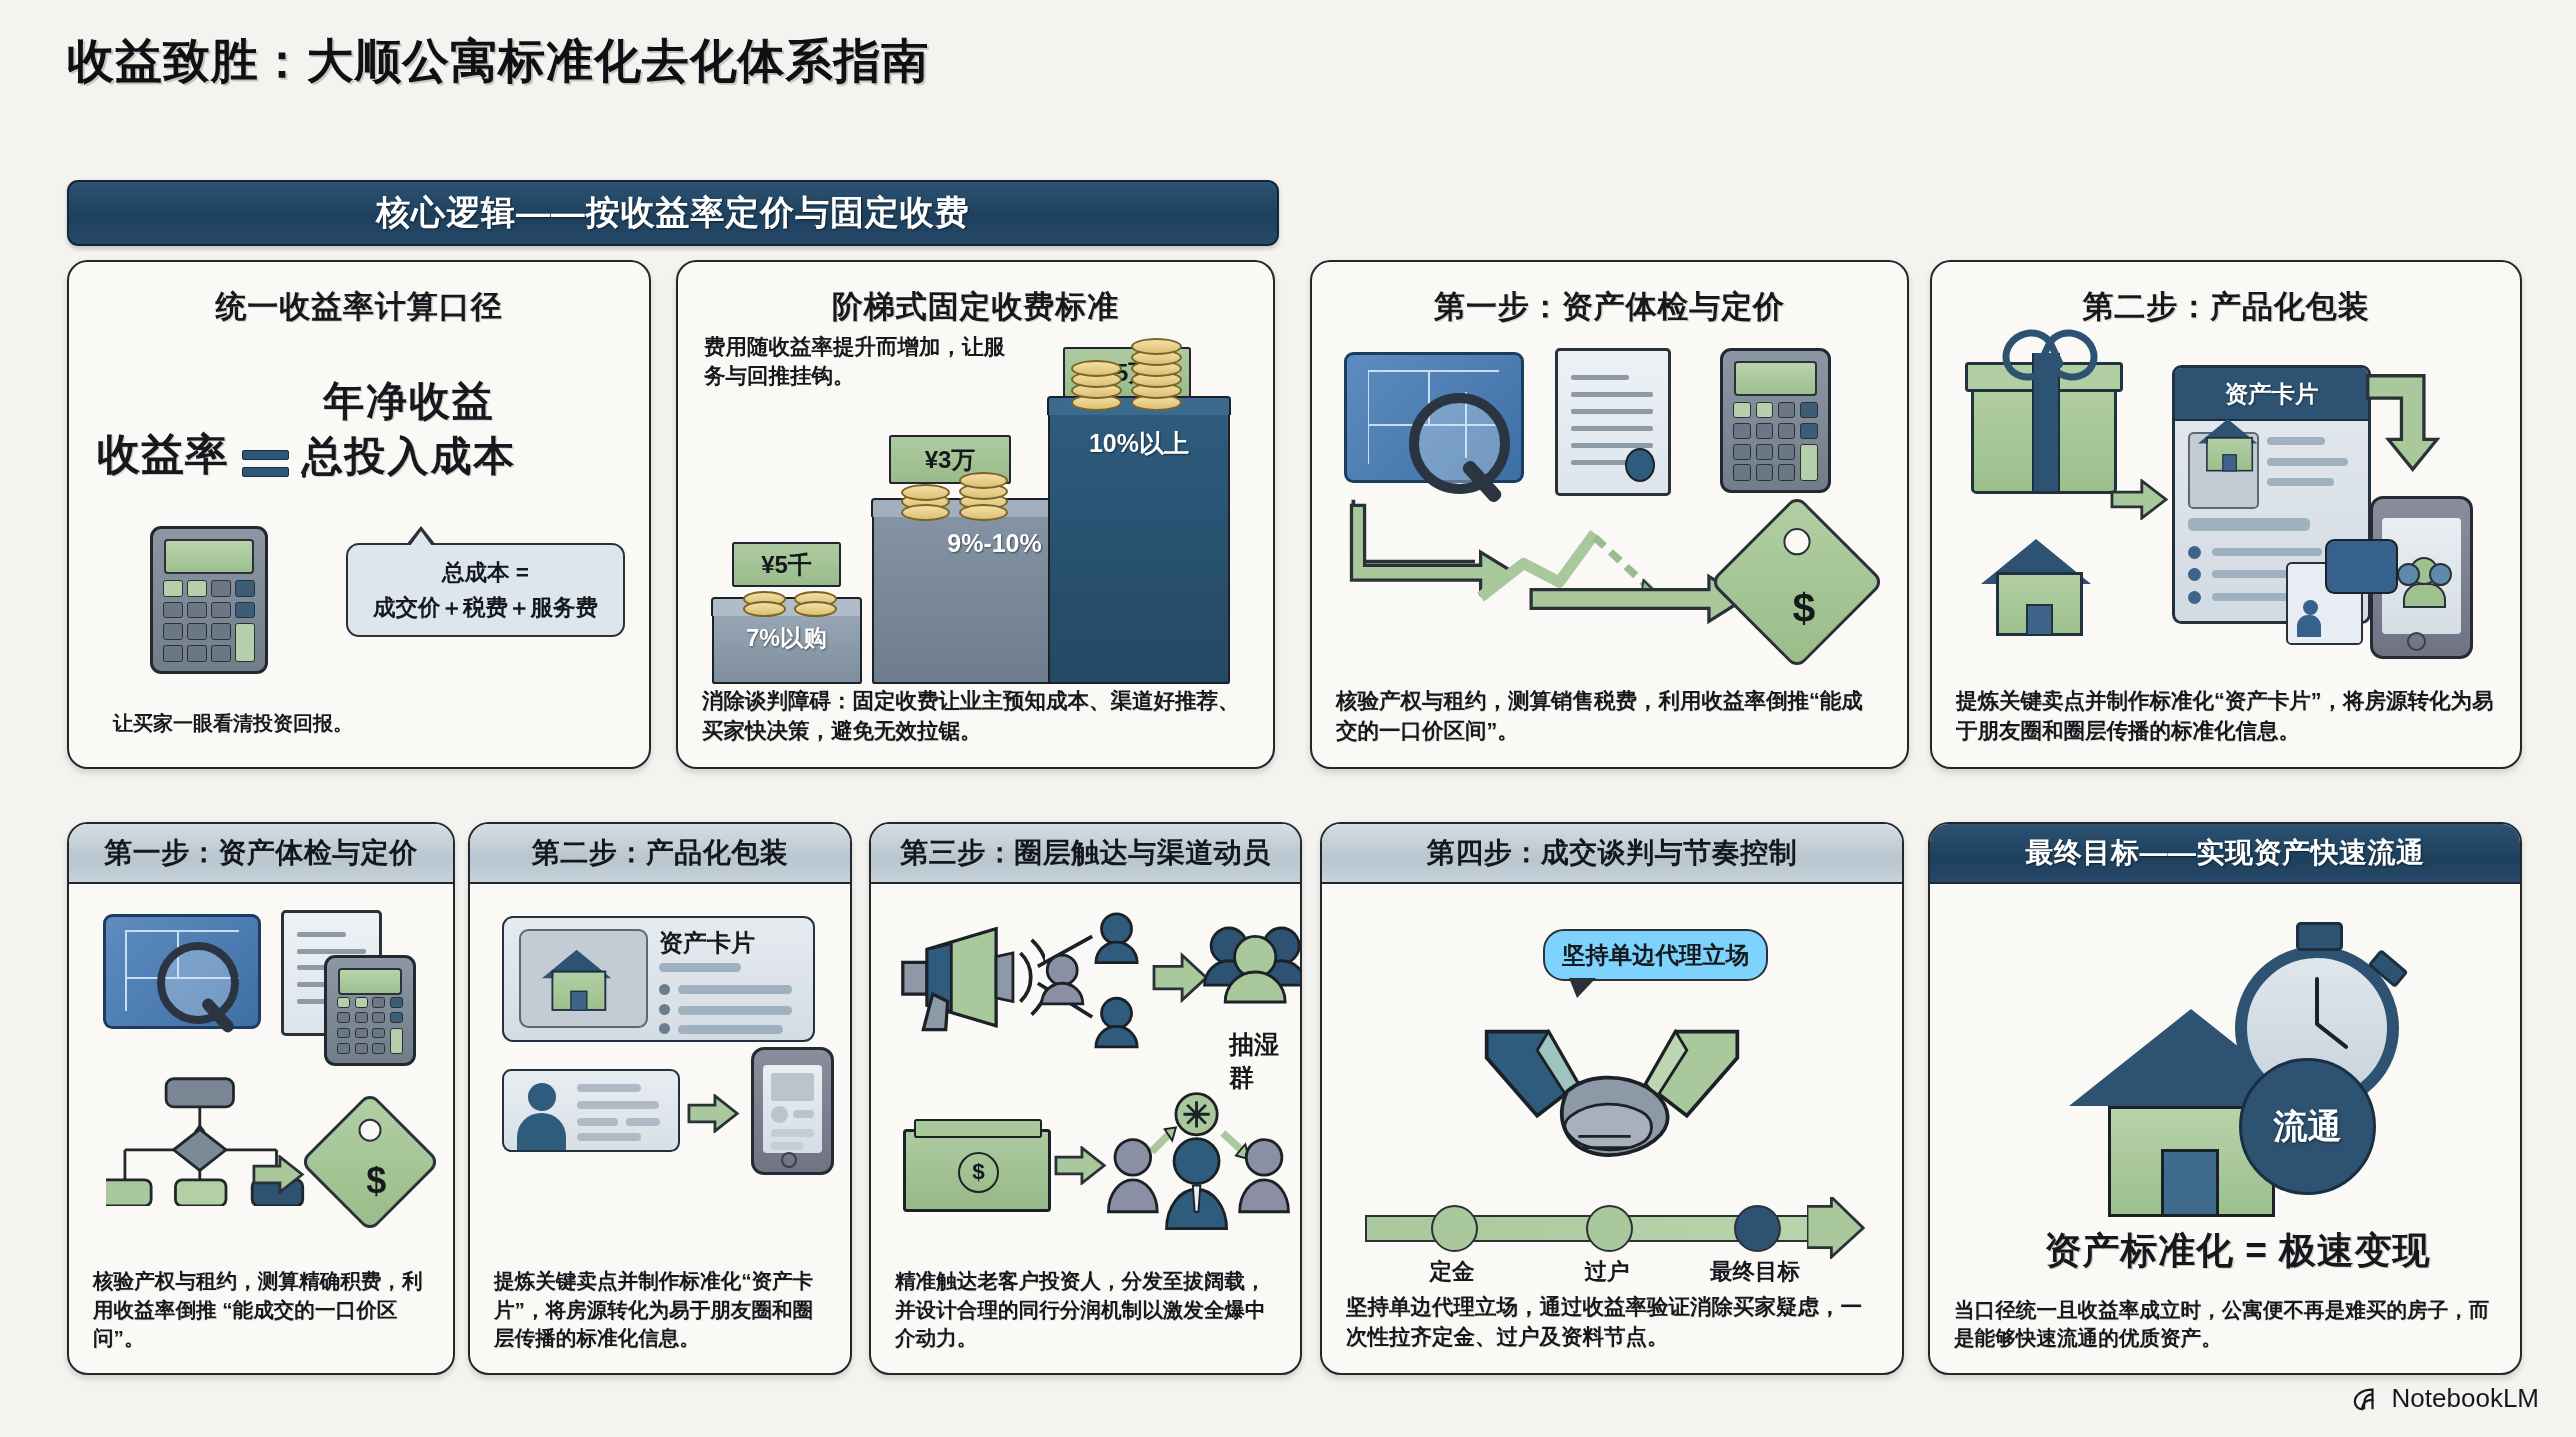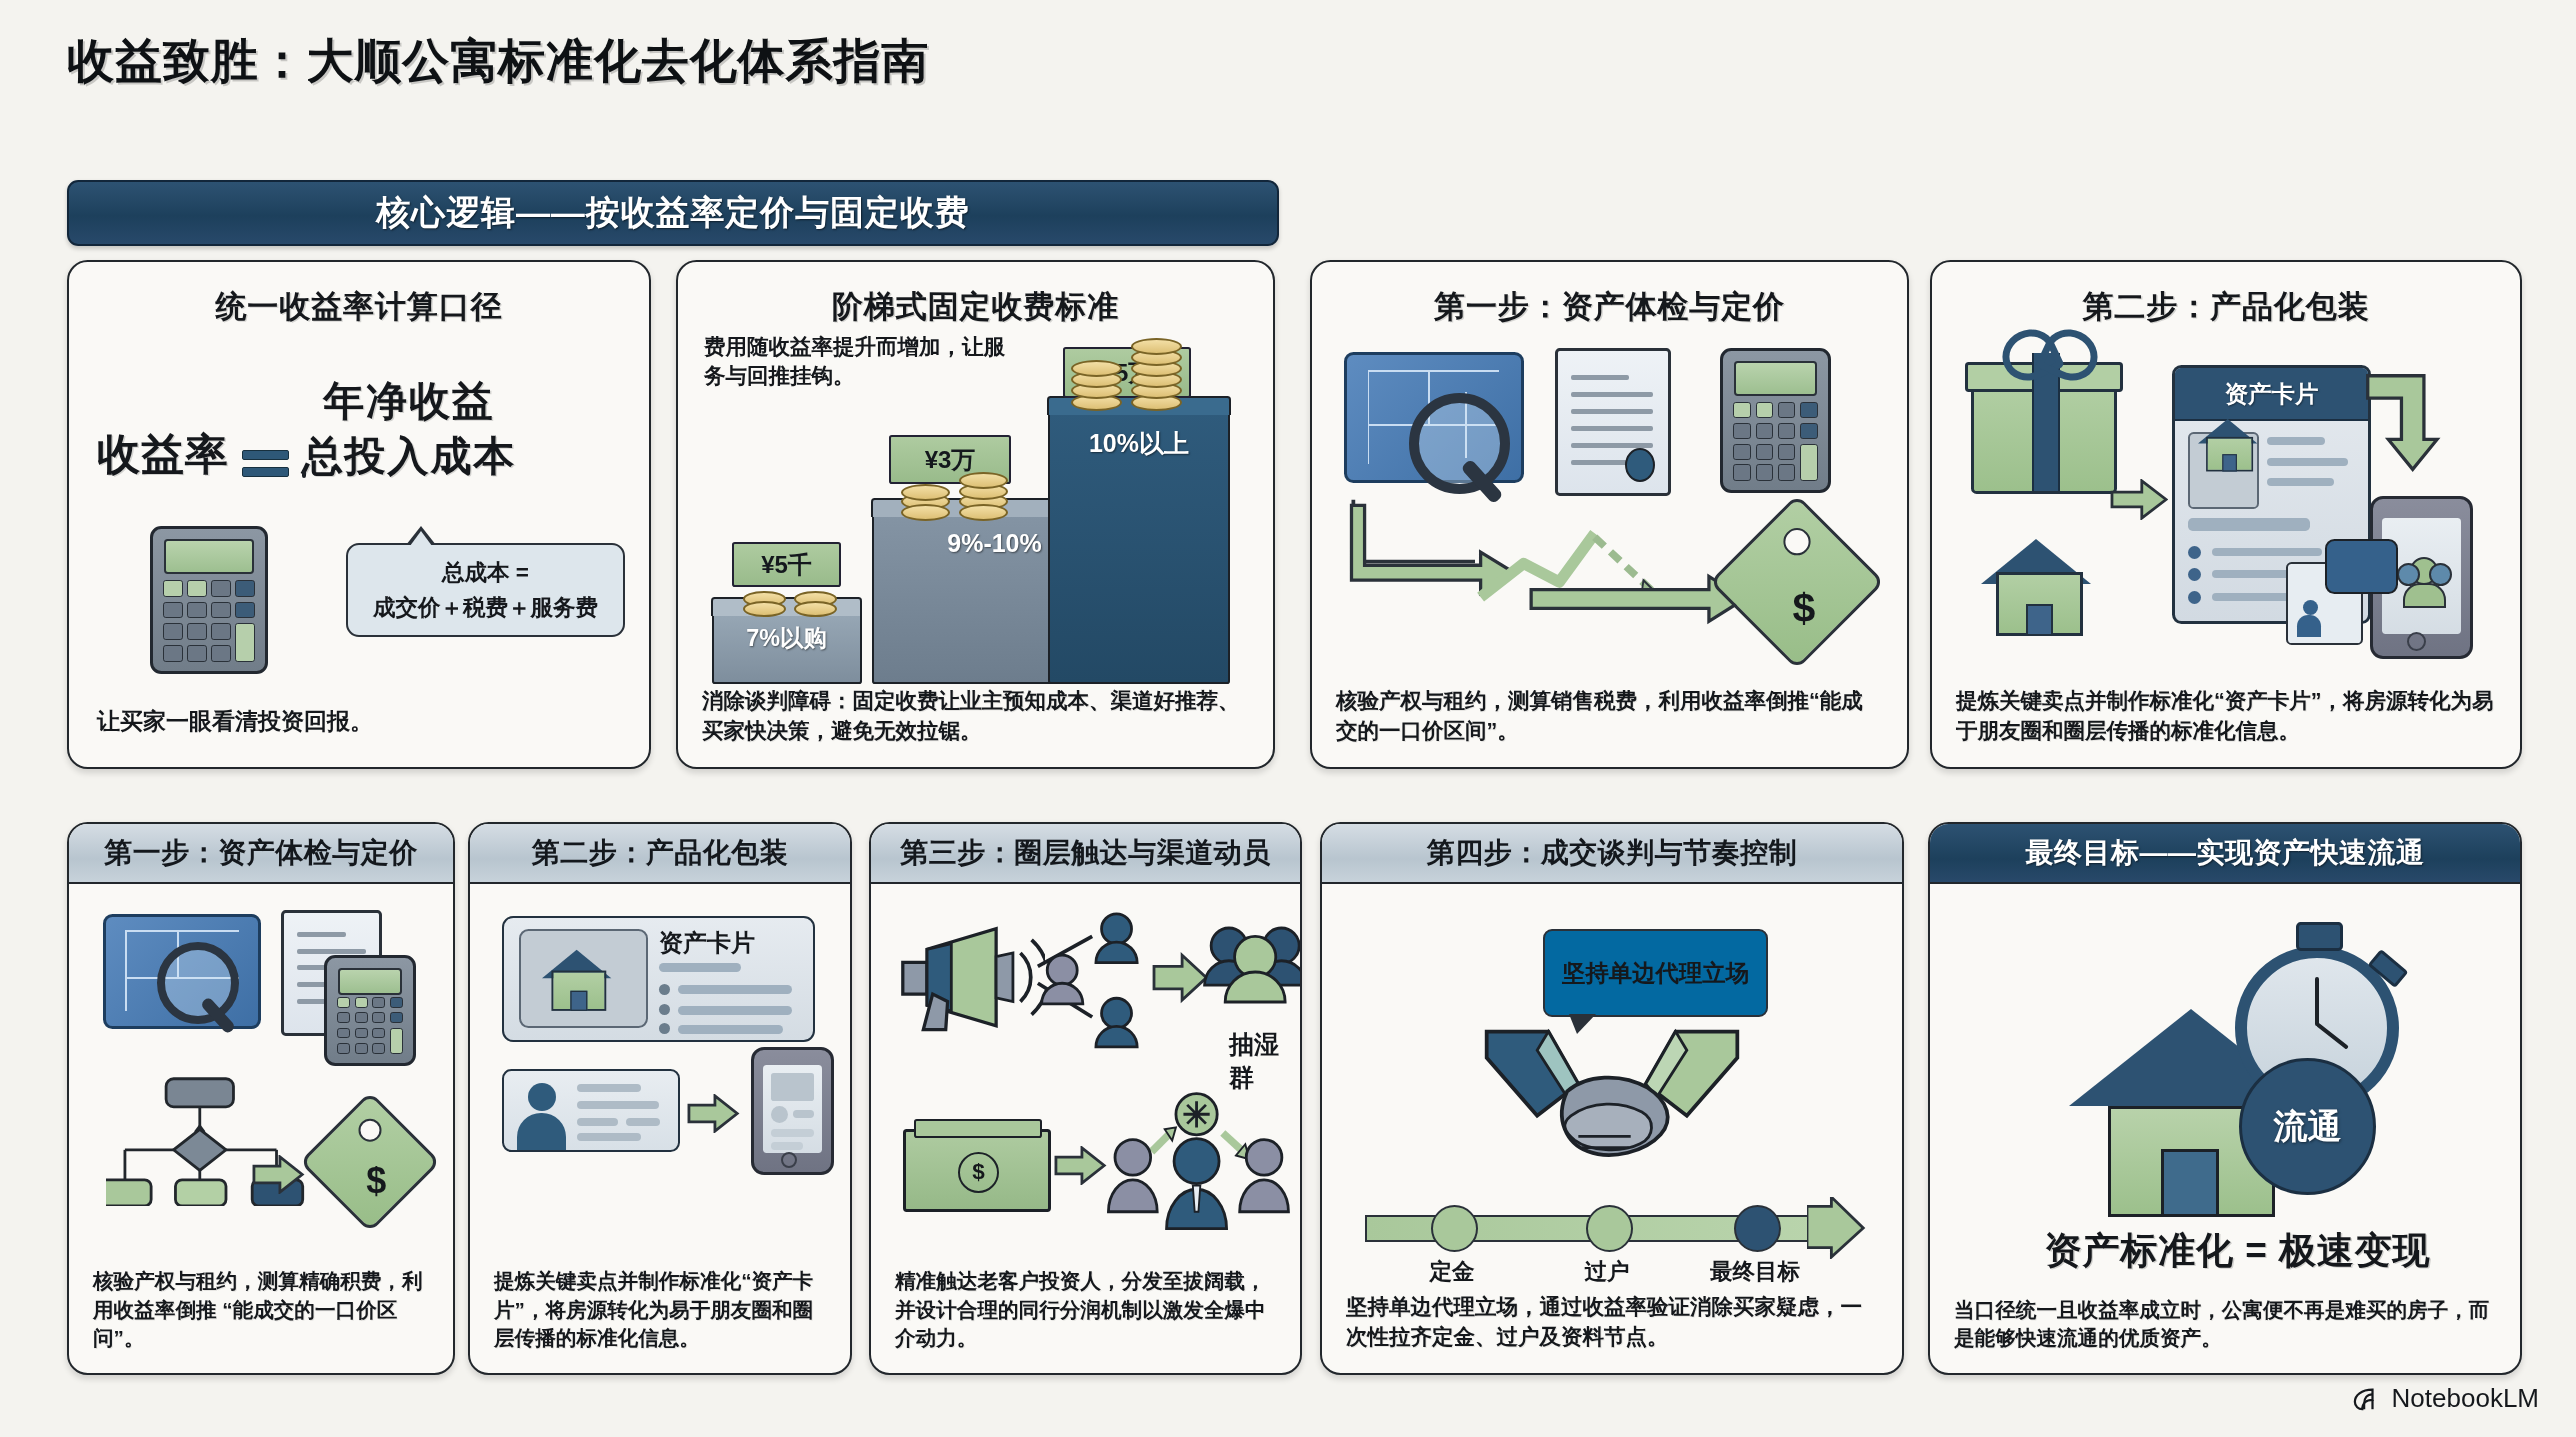--- a/index.html
+++ b/index.html
@@ -98,21 +98,21 @@
     padding:12px 9.4px;text-align:center;
   }
   .bubble .l1{font-size:22.5px;font-weight:bold;}
   .bubble .l2{font-size:22.5px;font-weight:bold;margin-top:3.7px;}
   .bubble:before{content:"";position:absolute;left:58px;top:-19px;
     width:0;height:0;border-left:15px solid transparent;border-right:15px solid transparent;
     border-bottom:19px solid #2a3139;}
   .bubble:after{content:"";position:absolute;left:62px;top:-14px;
     width:0;height:0;border-left:11.2px solid transparent;border-right:11.2px solid transparent;
     border-bottom:15px solid #dde6ec;}
-  .card1-cap{position:absolute;left:28px;bottom:30px;font-size:23px;font-weight:bold;}
+  .card1-cap{position:absolute;left:44px;bottom:30px;font-size:20px;font-weight:bold;}
 
   
   #card2{left:676px;top:260px;width:595px;height:505px;}
   .c2-lead{position:absolute;left:26px;top:71px;width:309px;font-size:21.5px;font-weight:bold;line-height:1.34;}
   .chart{position:absolute;left:26px;right:22.5px;top:94px;height:328px;}
   .bar{position:absolute;bottom:0;border:2.8px solid #1c2127;border-radius:2.8px;
     display:flex;align-items:flex-start;justify-content:center;}
   .bar .pct{font-size:25px;font-weight:bold;color:#fff;margin-top:15px;
     text-shadow:0.9px 0.9px 1.9px rgba(0,0,0,.5);white-space:nowrap;}
   .bar .top{position:absolute;left:-2.8px;right:-2.8px;top:-16px;height:17px;
@@ -192,22 +192,22 @@
   #b2{left:468px;top:822px;width:380px;height:549px;}
   #b3{left:869px;top:822px;width:429px;height:549px;}
   #b4{left:1320px;top:822px;width:580px;height:549px;}
   #b5{left:1928px;top:822px;width:590px;height:549px;}
   .bill{position:absolute;width:142px;height:77px;background:linear-gradient(180deg,#aecba0,#96b988);
     border:3.3px solid #1c2127;border-radius:3.7px;}
   .bill .c{position:absolute;left:50%;top:50%;margin:-19px 0 0 -19px;width:37px;height:37px;
     border:2.8px solid #1c2127;border-radius:50%;display:flex;align-items:center;justify-content:center;
     font-size:22.5px;font-weight:bold;}
 
-  .sbubble{position:absolute;background:#0369a1;border:2.8px solid #2a3139;border-radius:9px;
-    padding:26px 17px;font-size:23.4px;font-weight:bold;}
+  .sbubble{position:absolute;background:#7dd3fc;border:2.8px solid #2a3139;border-radius:21px;
+    padding:8px 17px;font-size:23.4px;font-weight:bold;}
   .sbubble:after{content:"";position:absolute;left:24px;bottom:-19px;width:0;height:0;
     border-left:8.4px solid transparent;border-right:19px solid transparent;border-top:20.6px solid #2a3139;}
 
   .timeline{position:absolute;height:22.5px;background:linear-gradient(90deg,#a9c89b,#b9d4ac);
     border:2.8px solid #2a3139;}
   .tnode{position:absolute;width:43px;height:43px;border-radius:50%;border:2.8px solid #2a3139;}
   .tlabel{position:absolute;font-size:22.5px;font-weight:bold;text-align:center;width:112px;}
 
   .stopwatch{position:absolute;width:140px;height:140px;border-radius:50%;
     background:linear-gradient(180deg,#dfe6ec,#c7d3dc);border:12px solid #2d5272;}

